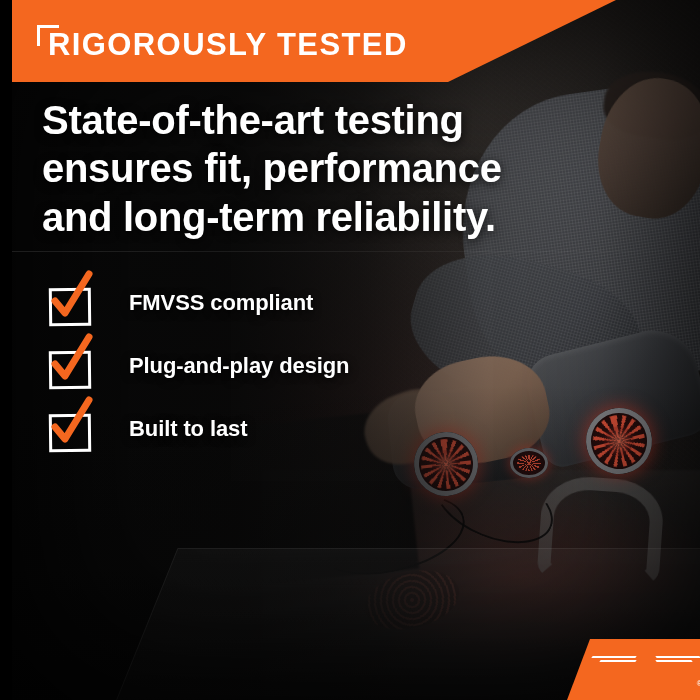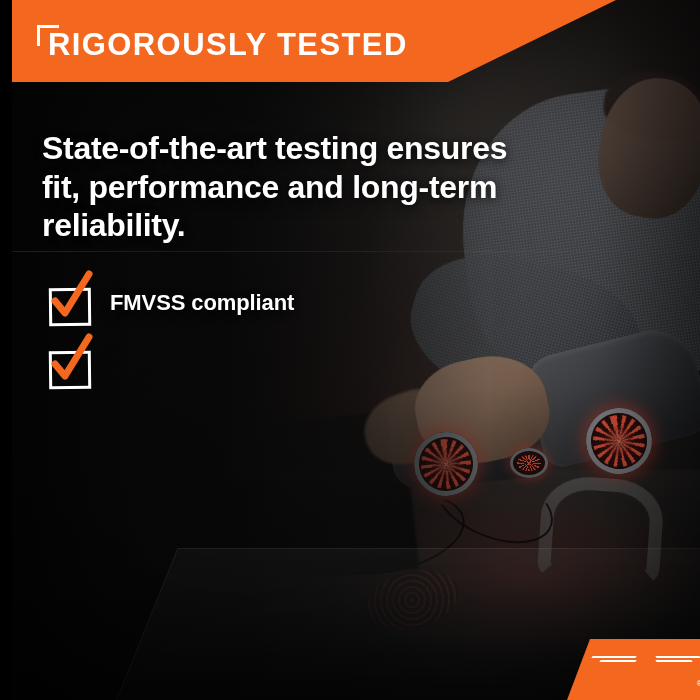--- a/index.html
+++ b/index.html
@@ -264,42 +264,43 @@
     font-weight: 700;
     letter-spacing: 1.4px;
     white-space: nowrap;
     text-transform: uppercase;
     line-height: 1.05;
   }
 
   
   .headline {
     position: absolute;
-    left: 30px; top: 129px;
+    left: 30px; top: 96px;
     width: 480px;
     color: #ffffff;
-    font-size: 32px;
+    font-size: 40px;
     font-weight: 700;
     line-height: 1.21;
     letter-spacing: -0.3px;
     text-shadow: 0 2px 10px rgba(0,0,0,.85);
   }
 
   
   .checklist {
     position: absolute;
     left: 36px; top: 281px;
     width: 420px;
   }
   .check-row {
     position: relative;
     display: flex;
     align-items: center;
     height: 44px;
     margin-bottom: 19px;
+    gap: 19px;
   }
   .check-box {
     position: relative;
     width: 40px; height: 36px;
     flex: 0 0 auto;
   }
   .check-box .frame {
     position: absolute;
     left: 1px; top: 3px;
     width: 36px; height: 32px;
@@ -425,22 +426,32 @@
     </div>
 
 
     <div class="check-row">
       <div class="check-box">
         <div class="frame"></div>
         <svg viewBox="0 0 52 54">
           <path d="M10 30 L20 42 L44 3" fill="none" stroke="#f4671f" stroke-width="7" stroke-linecap="round" stroke-linejoin="round"></path>
         </svg>
       </div>
-    </div>
-
+      <div class="check-label">Plug-and-play design</div>
+    </div>
+
+    <div class="check-row">
+      <div class="check-box">
+        <div class="frame"></div>
+        <svg viewBox="0 0 52 54">
+          <path d="M10 30 L20 42 L44 3" fill="none" stroke="#f4671f" stroke-width="7" stroke-linecap="round" stroke-linejoin="round"></path>
+        </svg>
+      </div>
+      <div class="check-label">Built to last</div>
+    </div>
 
   </div>
 
   <div class="brand-tab"></div>
   <div class="brand-logo">
     <div class="brand-wing" style="left:2px; top:4px; width:44px; transform:skewX(-34deg);"></div>
     <div class="brand-wing" style="right:2px; top:4px; width:44px; transform:skewX(34deg);"></div>
     <div class="brand-wing" style="left:10px; top:8px; width:36px; transform:skewX(-34deg);"></div>
     <div class="brand-wing" style="right:10px; top:8px; width:36px; transform:skewX(34deg);"></div>
     <div class="brand-reg">®</div>

